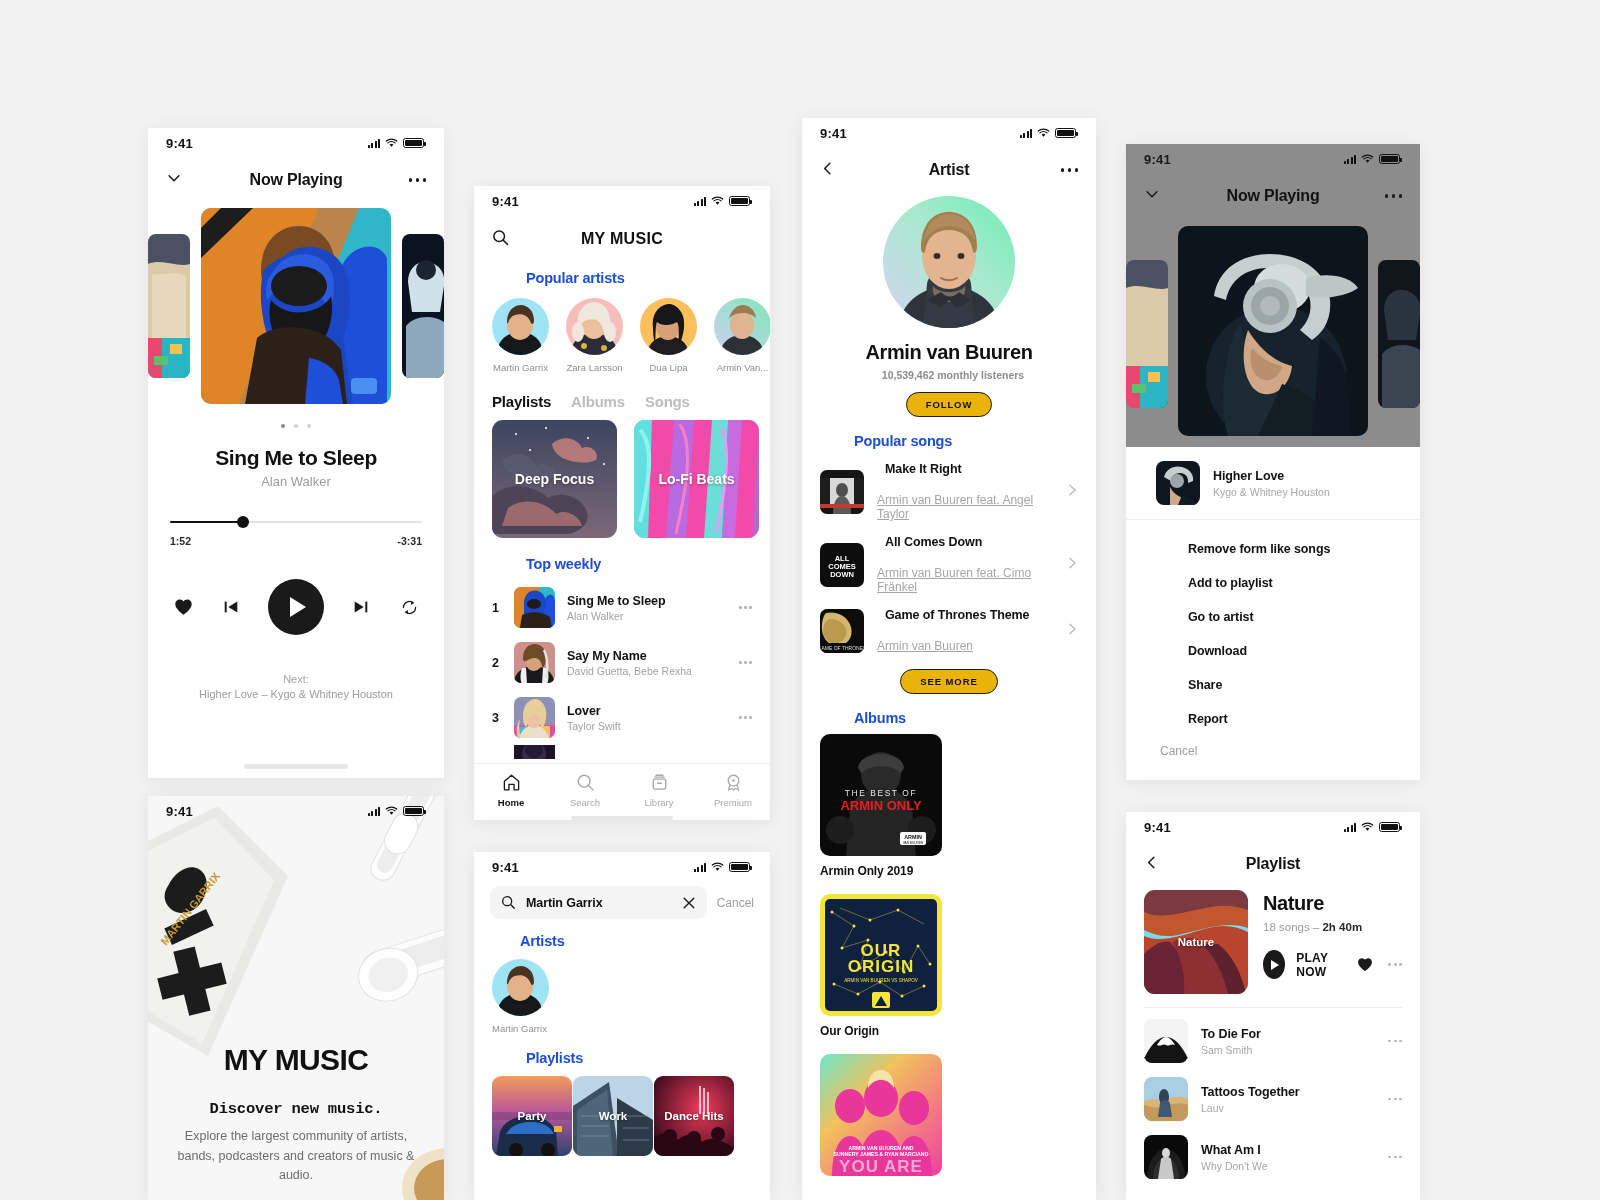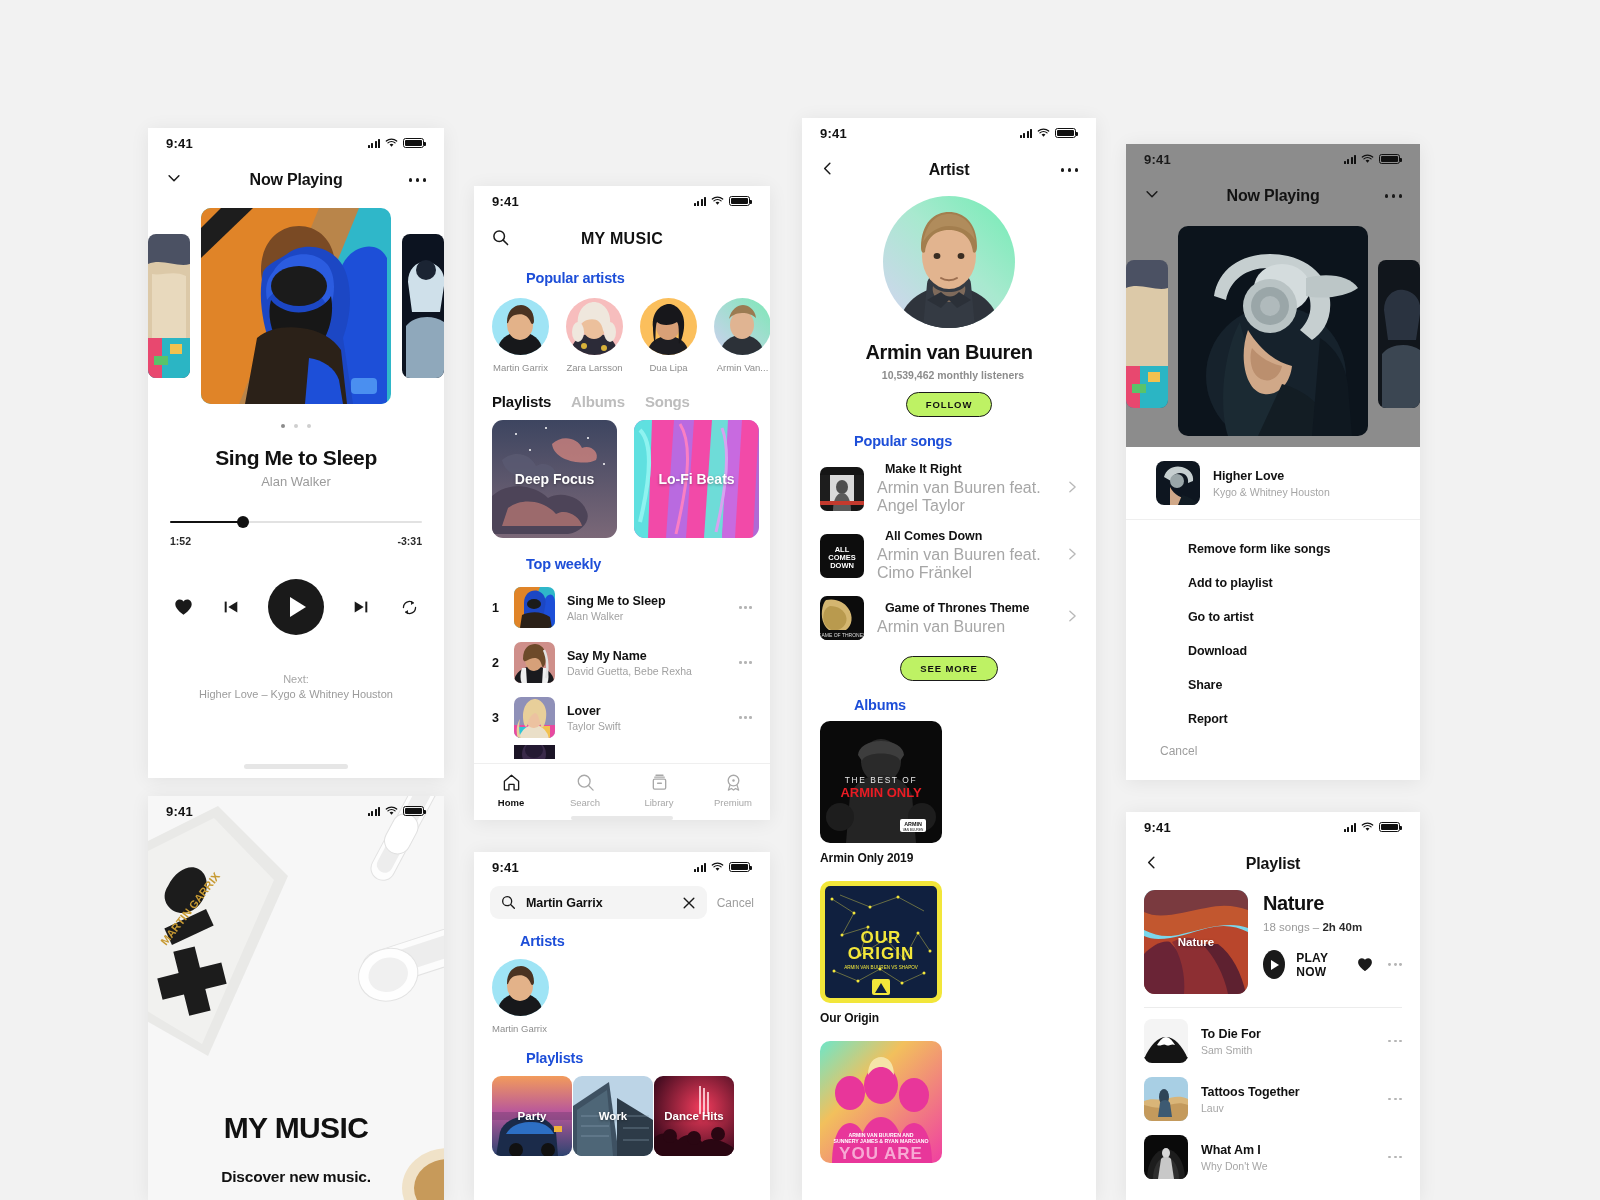--- a/index.html
+++ b/index.html
@@ -79,21 +79,21 @@
   .nextwrap { text-align:center; margin-top:38px; }
   .next-lab { font-size:11px; color:#a6a6a6; }
   .next-val { font-size:11px; color:#9b9b9b; margin-top:3px; }
   .home-ind { width:104px;height:5px;border-radius:3px;background:#e6e6e6; margin:auto auto 9px; }
 
   
   .p2 { left:148px; top:796px; width:296px; height:404px; }
   .disc-bg { position:absolute; inset:0; }
   .disc-content { position:absolute; left:0; right:0; bottom:14px; text-align:center; padding:0 18px;}
   .disc-logo { font-size:30px; font-weight:bold; letter-spacing:-.6px; color:#111; }
-  .disc-h { font-size:15.5px; font-weight:bold; color:#111; margin-top:23px; letter-spacing:-.2px;}
+  .disc-h { font-size:15.5px; font-weight:bold; color:#111; margin-top:23px; letter-spacing:-.2px;font-family:Liberation Mono, monospace;}
   .disc-p { font-size:12.5px; color:#6d6d6d; line-height:1.58; margin-top:9px; }
 
   
   .p3 { left:474px; top:186px; width:296px; height:634px; display:flex; flex-direction:column; }
   .mm-head { display:flex; align-items:center; padding:6px 18px 0; position:relative; height:40px;}
   .mm-title { position:absolute; left:0;right:0;text-align:center;font-size:16px;font-weight:bold;letter-spacing:.3px;color:#111;}
   .sec-h { font-size:14.5px; font-weight:bold; color:#1d4ed8; padding:0 18px; margin-top:14px; letter-spacing:-.2px;margin-left:34px;}
   .artists-row { display:flex; gap:17px; padding:12px 0 0 18px; }
   .artist-c { width:57px; flex:0 0 auto; text-align:center; }
   .artist-av { width:57px;height:57px;border-radius:50%;overflow:hidden; }
@@ -131,26 +131,26 @@
   .s-n { font-size:9.5px;color:#8e8e8e;margin-top:7px;}
   .s-pl-row { display:flex; gap:1px; padding:10px 18px 0; }
   .s-pl { width:80px;height:80px;border-radius:9px;position:relative;overflow:hidden;flex:0 0 auto;}
   .s-pl .lbl { position:absolute;left:0;right:0;top:50%;transform:translateY(-50%);text-align:center;color:#fff;font-size:11.5px;font-weight:bold;text-shadow:0 1px 3px rgba(0,0,0,.4);}
 
   
   .p5 { left:802px; top:118px; width:294px; height:1082px; }
   .ar-av { width:132px;height:132px;border-radius:50%;overflow:hidden;margin:4px auto 0;}
   .ar-name { text-align:center; font-size:20px; font-weight:bold; color:#111; margin-top:13px; letter-spacing:-.4px;}
   .ar-sub { text-align:center; font-size:10.5px; color:#8c8c8c; margin-top:5px; font-weight:bold;padding-left:8px;}
-  .pill { display:block; margin:11px auto 0; border:1.4px solid #1a1a1a; border-radius:16px; padding:6px 19px; font-size:9.5px; font-weight:bold; letter-spacing:.9px; color:#111; background:#bef264; width:max-content;}
+  .pill { display:block; margin:11px auto 0; border:1.4px solid #1a1a1a; border-radius:16px; padding:6px 19px; font-size:9.5px; font-weight:bold; letter-spacing:.9px; color:#111; background:#eab308; width:max-content;}
   .ps-list { padding:0 18px; margin-top:6px; }
   .ps-item { display:flex; align-items:center; gap:13px; padding:7px 0; }
   .ps-art { width:44px;height:44px;border-radius:7px;overflow:hidden;flex:0 0 auto;}
   .ps-t { font-size:12.5px;font-weight:bold;color:#111;letter-spacing:-.1px;padding-left:8px;}
-  .ps-s { font-size:16px;color:#a6a6a6;margin-top:3px;}
+  .ps-s { font-size:12px;color:#a6a6a6;margin-top:17px;text-decoration:underline;}
   .ps-chev { margin-left:auto; }
   .alb-grid { display:flex; flex-wrap:wrap; gap:16px; padding:8px 18px 0; }
   .alb { width:122px; }
   .alb-art { width:122px;height:122px;border-radius:10px;overflow:hidden;position:relative;}
   .alb-n { font-size:12px;font-weight:bold;color:#111;margin-top:8px;letter-spacing:-.1px;}
 
   
   .p6 { left:1126px; top:144px; width:294px; height:636px; }
   .dim { background:#8c8c8c; position:relative; }
   .dim .statusbar .sb-time { color:#1a1a1a; }
@@ -371,20 +371,21 @@
             </svg>
           </span>
         <span class="batt">
             <i></i>
           </span>
       </div>
     </div>
     <div class="disc-content">
       <div class="disc-logo">MY MUSIC</div>
       <div class="disc-h">Discover new music.</div>
+      <div class="disc-p">Explore the largest community of artists, bands, podcasters and creators of music &amp; audio.</div>
     </div>
   </div>
 
   <div class="phone p3">
     <div class="statusbar">
       <div class="sb-time">9:41</div>
       <div class="sb-icons">
         <span class="sig">
             <i></i>
             <i></i>

